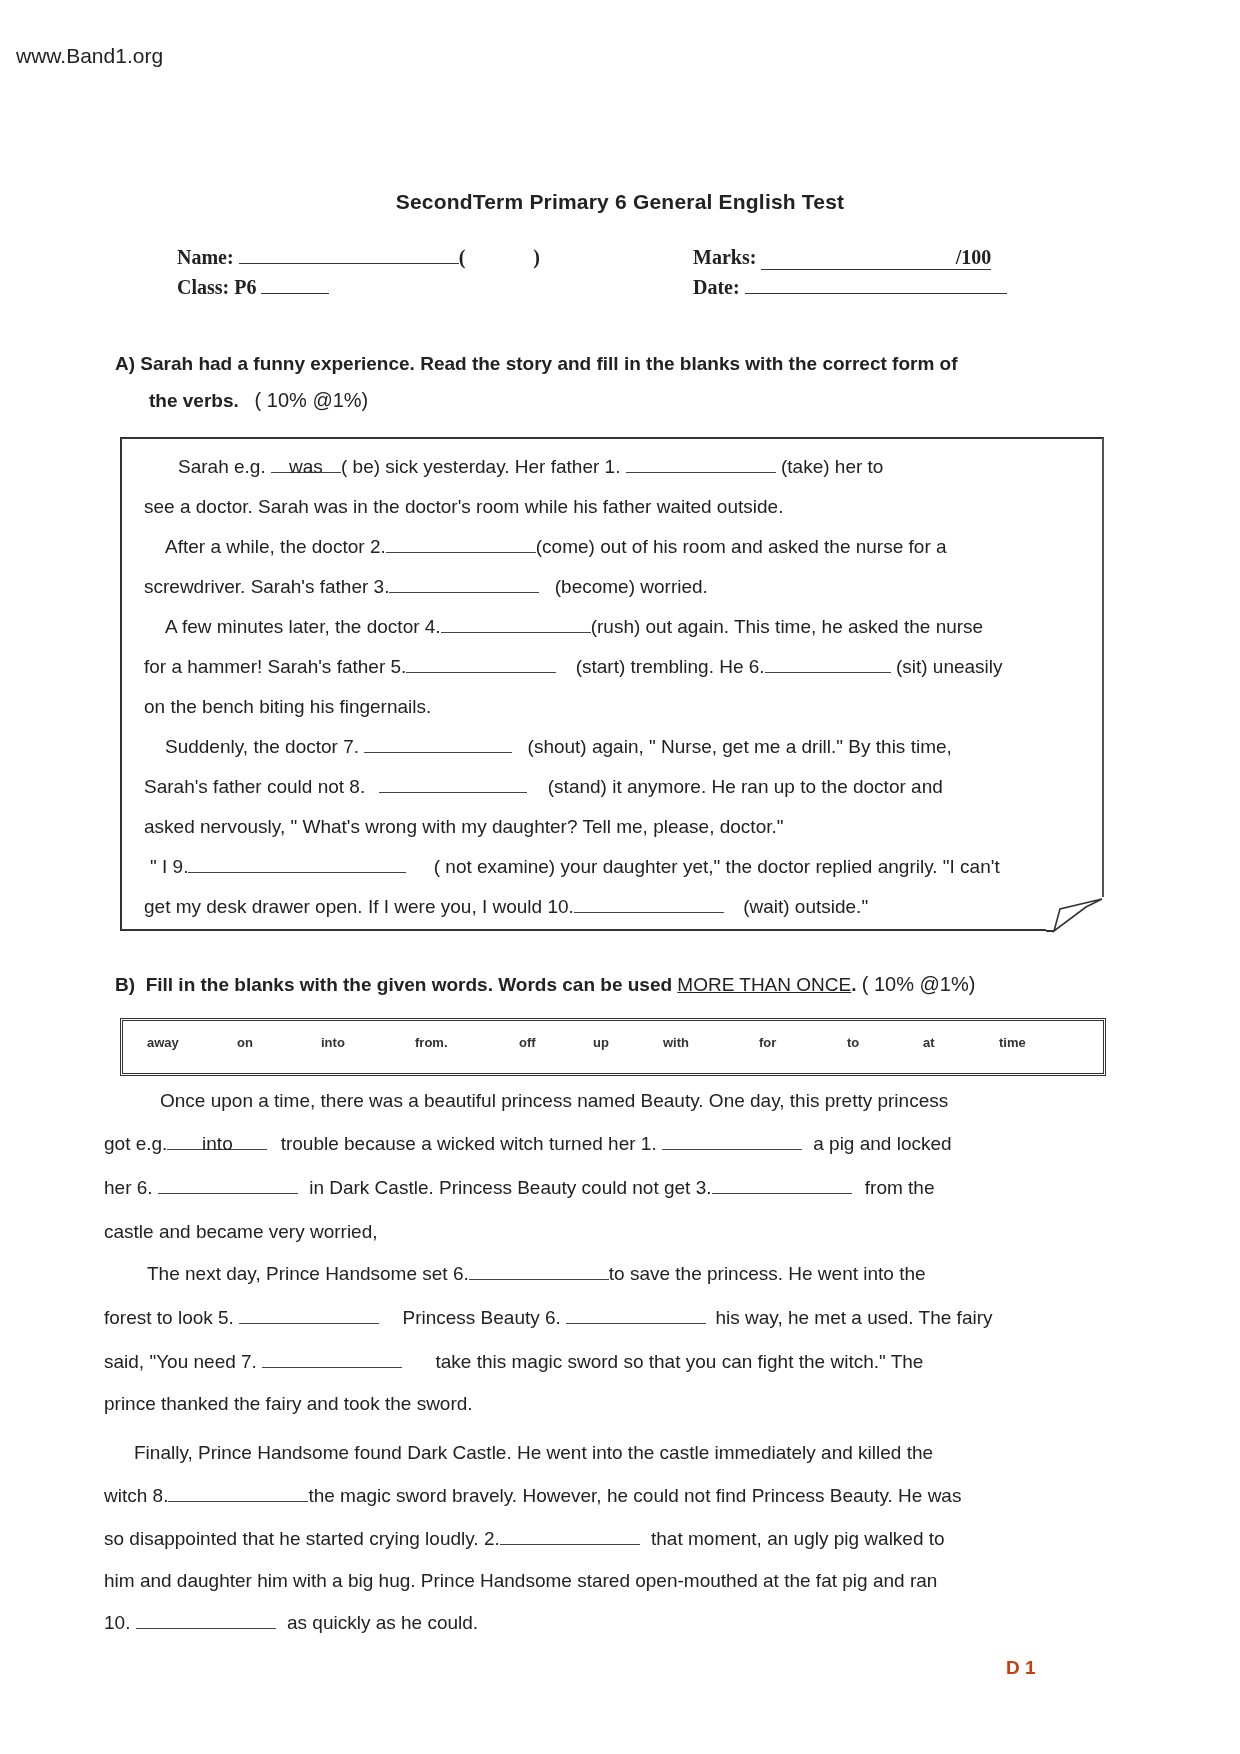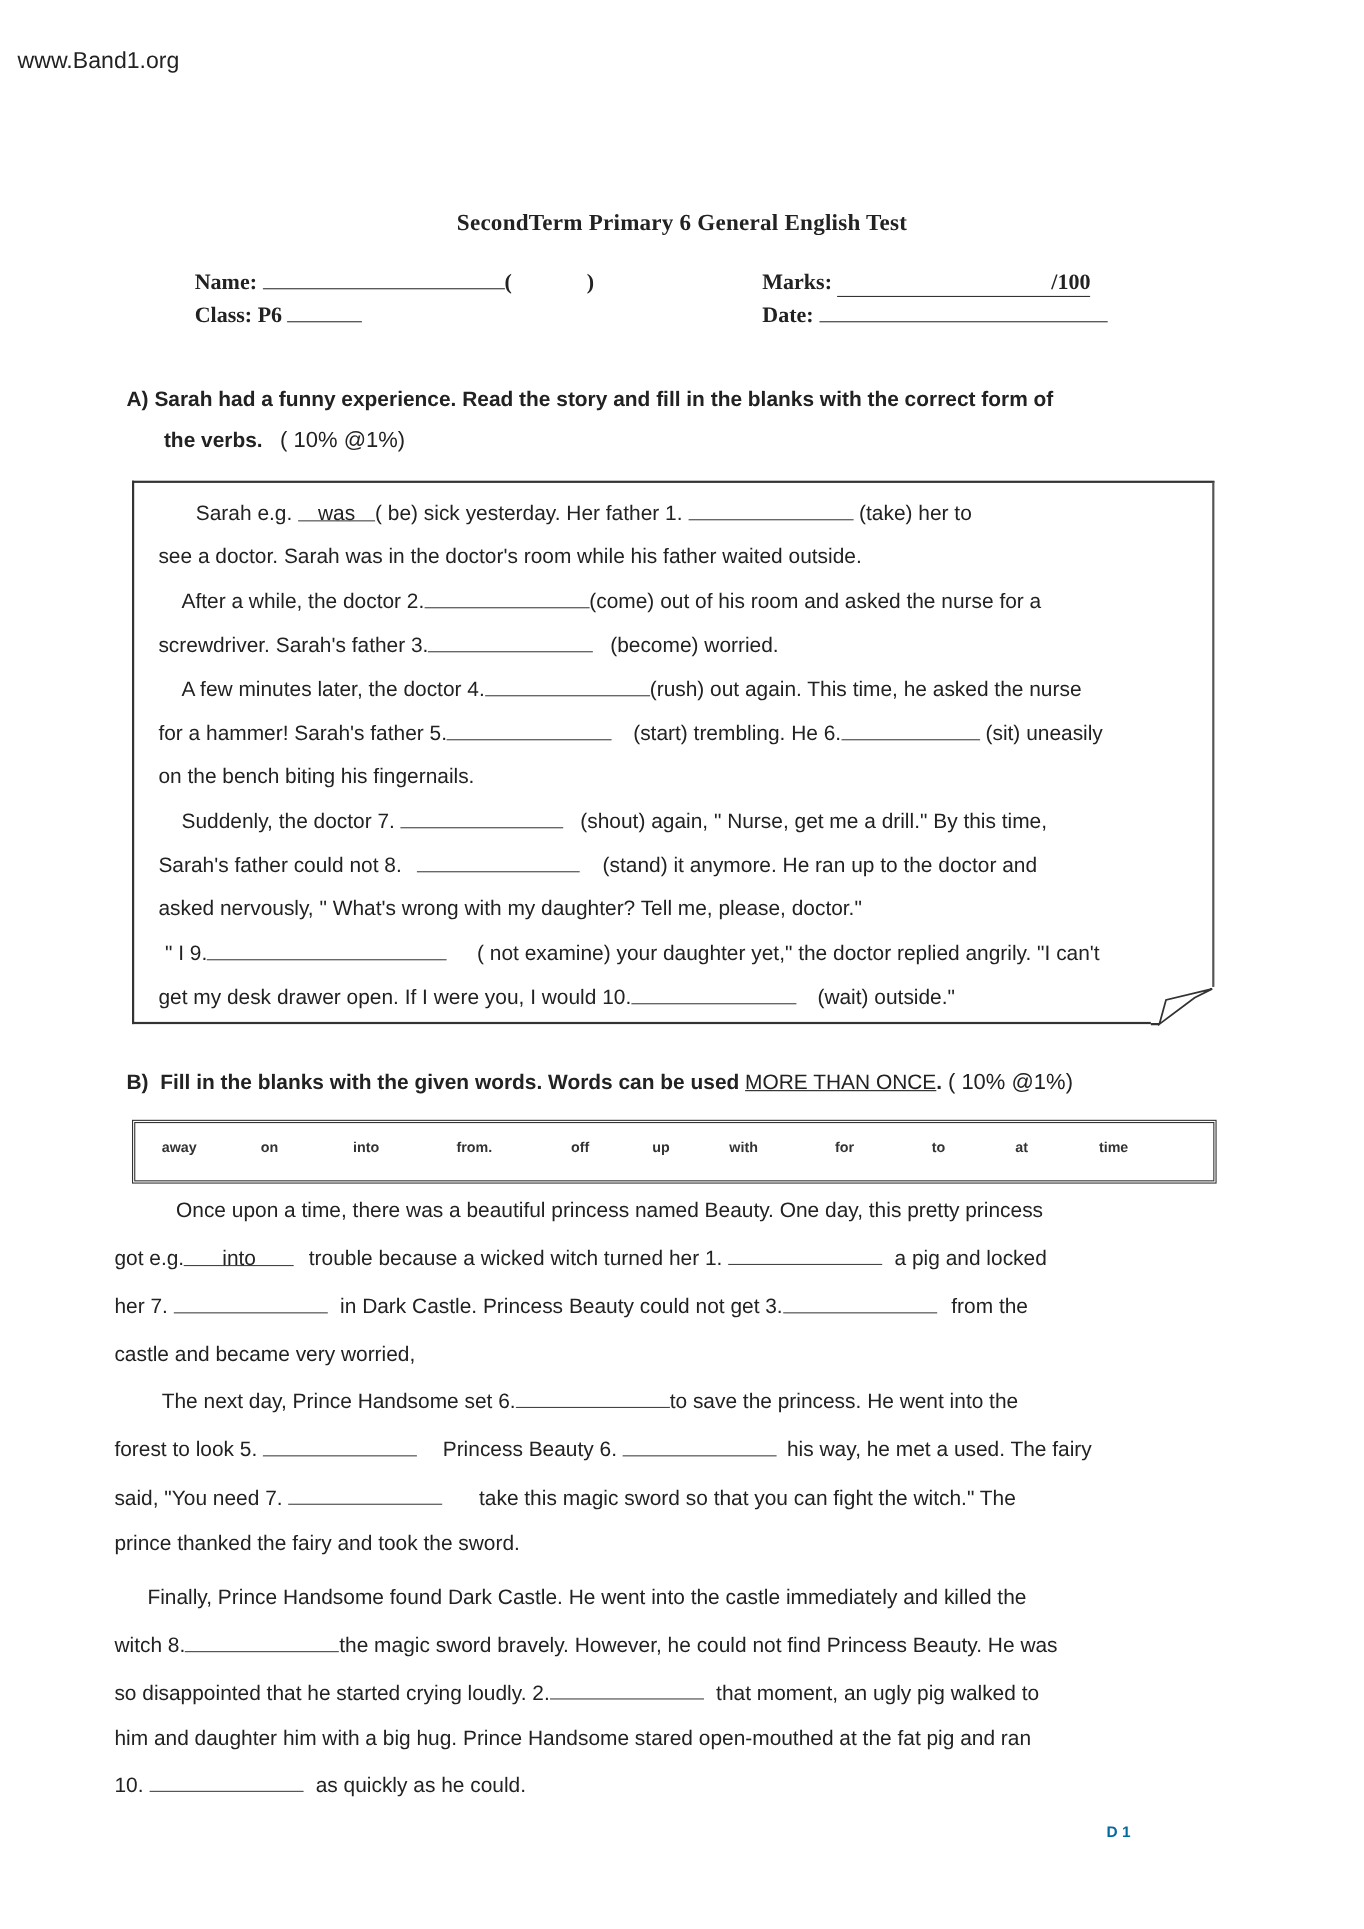--- a/index.html
+++ b/index.html
@@ -1,32 +1,32 @@
 <!DOCTYPE html>
 <html><head>
 <meta charset="utf-8">
 <style>
   html, body { margin: 0; padding: 0; background: #ffffff; }
   body { width: 1240px; height: 1754px; position: relative; overflow: hidden; color: #1a1a1a; }
   .watermark { position: absolute; left: 16px; top: 44px; font-family: "Liberation Sans", sans-serif; font-size: 21px; color: #222; }
-  .title { position: absolute; left: 0; width: 1240px; top: 190px; text-align: center; font-family: Liberation Serif, serif; font-size: 21px; font-weight: bold; color: #222; letter-spacing: 0.2px; }
+  .title { position: absolute; left: 0; width: 1240px; top: 190px; text-align: center; font-family: Liberation Sans, sans-serif; font-size: 21px; font-weight: bold; color: #222; letter-spacing: 0.2px; }
   .hdr { position: absolute; font-family: "Liberation Serif", serif; font-size: 20px; font-weight: bold; color: #222; }
   .uline { display: inline-block; border-bottom: 1.5px solid #333; vertical-align: baseline; }
   .sec-head { position: absolute; font-family: "Liberation Sans", sans-serif; font-size: 19px; font-weight: bold; color: #222; line-height: 36px; }
   .sec-head .pct { font-weight: normal; font-size: 20px; }
   .sec-head .mto { font-weight: normal; text-decoration: underline; }
   .boxA { position: absolute; left: 120px; top: 437px; width: 980px; height: 490px; border: 2px solid #333; border-right-color: #555; }
   .boxA .fold { position: absolute; right: -4px; bottom: -4px; width: 60px; height: 36px; }
   .para { font-family: "Liberation Sans", sans-serif; font-size: 19px; color: #222; }
   .line { position: absolute; white-space: nowrap; }
   .blank { display: inline-block; border-bottom: 1.5px solid #444; height: 16px; vertical-align: baseline; text-align: center; }
   .blank.filled { text-decoration: none; }
   .boxB { position: absolute; left: 120px; top: 1018px; width: 980px; height: 52px; border: 3px double #333; display: flex; align-items: center; }
   .word { position: absolute; top: 14px; font-family: "Liberation Sans", sans-serif; font-size: 13px; font-weight: bold; color: #333; }
-  .pageno { position: absolute; left: 1006px; top: 1657px; font-family: "Liberation Sans", sans-serif; font-size: 14px; font-weight: bold; color: #0369a1; }
+  .pageno { position: absolute; left: 1006px; top: 1657px; font-family: "Liberation Sans", sans-serif; font-size: 19px; font-weight: bold; color: #c2410c; }
 </style>
 </head>
 <body>
 
 <div class="watermark">www.Band1.org</div>
 <div class="title">SecondTerm Primary 6 General English Test</div>
 
 <div class="hdr" style="left:177px; top:246px;">
   <span>Name:</span>
   <span class="uline" style="width:220px;"></span><span>(</span>
@@ -131,21 +131,21 @@
 
 <div class="para">
   <div class="line" style="left:160px; top:1090px;">Once upon a time, there was a beautiful princess named Beauty. One day, this pretty princess</div>
   <div class="line" style="left:104px; top:1133px;">
     <span>got e.g.</span><span class="blank filled" style="width:100px;">into</span>
     <span style="margin-left:8px;">trouble because a wicked witch turned her 1.</span>
     <span class="blank" style="width:140px;"></span>
     <span style="margin-left:6px;">a pig and locked</span>
   </div>
   <div class="line" style="left:104px; top:1177px;">
-    <span>her 7.</span>
+    <span>her 6.</span>
     <span class="blank" style="width:140px;"></span>
     <span style="margin-left:6px;">in Dark Castle. Princess Beauty could not get 3.</span><span class="blank" style="width:140px;"></span>
     <span style="margin-left:8px;">from the</span>
   </div>
   <div class="line" style="left:104px; top:1221px;">castle and became very worried,</div>
   <div class="line" style="left:147px; top:1263px;">
     <span>The next day, Prince Handsome set 6.</span><span class="blank" style="width:140px;"></span><span>to save the princess. He went into the</span>
   </div>
   <div class="line" style="left:104px; top:1307px;">
     <span>forest to look 5.</span>

